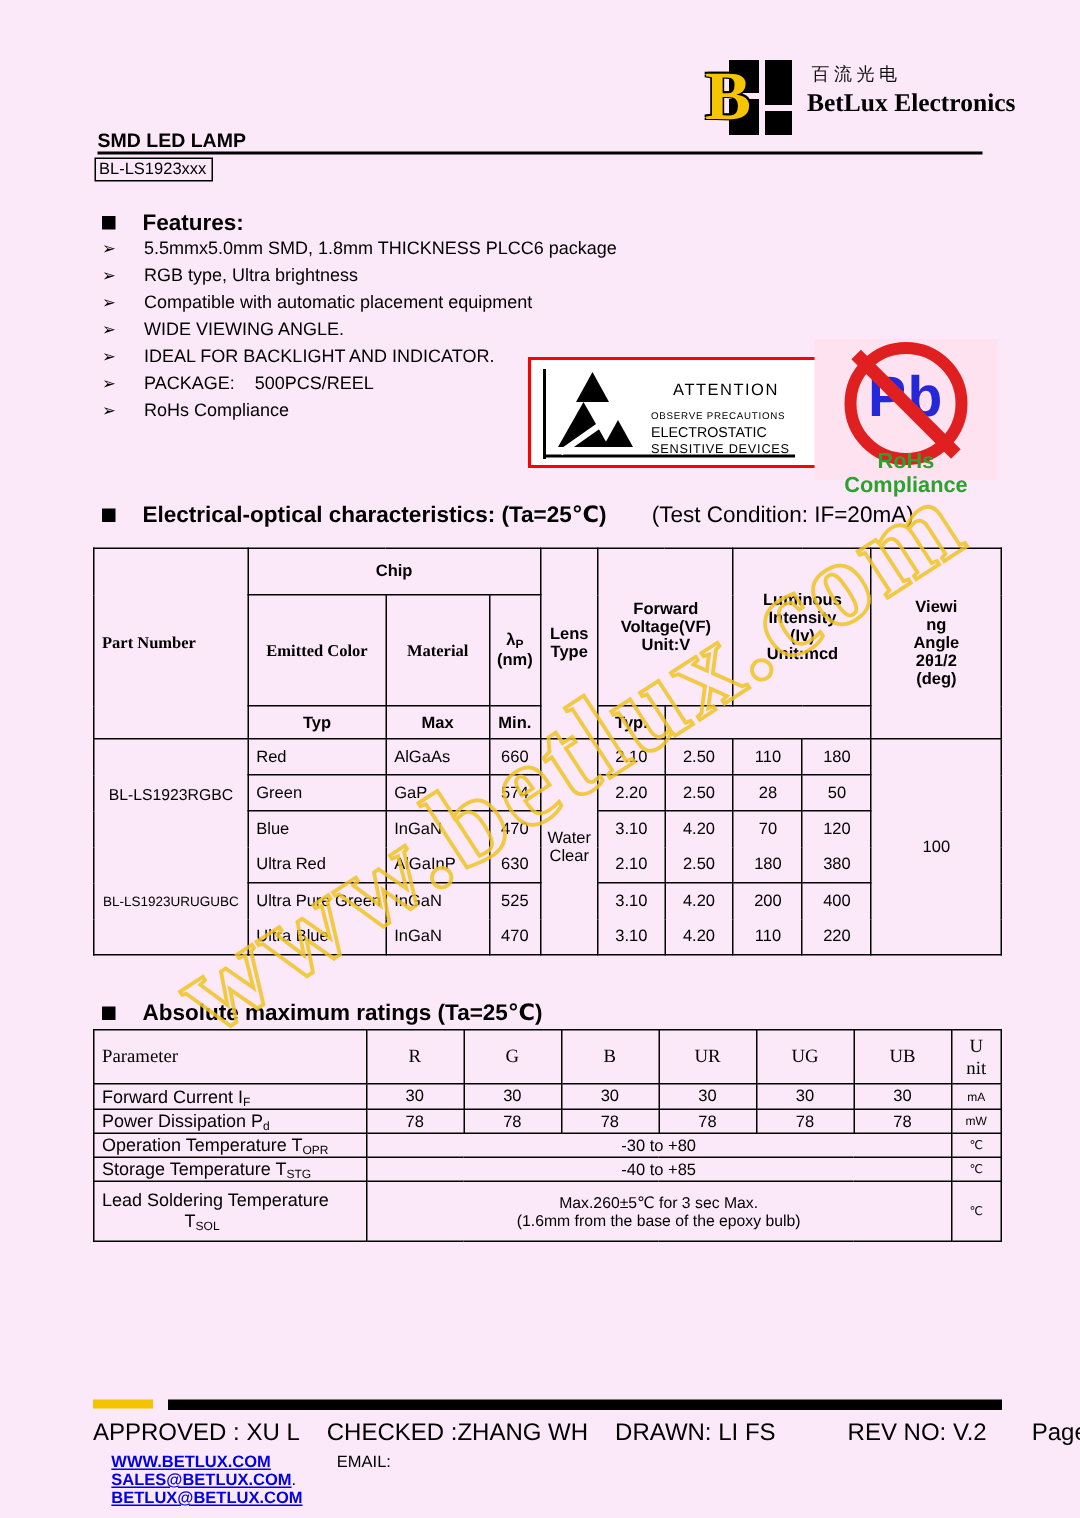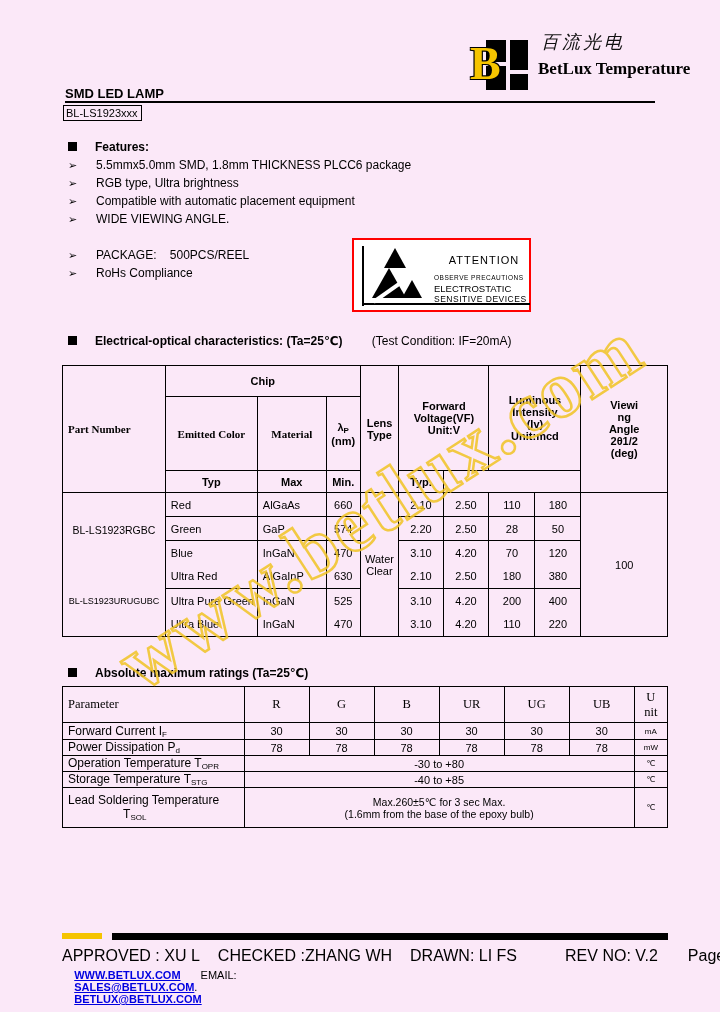--- a/index.html
+++ b/index.html
@@ -6,36 +6,36 @@
   body { background:#888; }
   .page { position:relative; width:720px; height:1012px; background:#fbe8f8; overflow:hidden;
           font-family:"Liberation Sans","DejaVu Sans",sans-serif; color:#000; }
 
   
   .logo-block { position:absolute; left:470px; top:38px; width:60px; height:56px; }
   .logo-block .blk { position:absolute; background:#000; }
   .logo-b { position:absolute; left:0px; top:0px; font-family:"Liberation Serif","DejaVu Serif",serif;
             font-weight:bold; font-size:46px; line-height:52px; color:#f6c400; z-index:3;
             text-shadow:-1px -1px 0 #000, 1px -1px 0 #000, -1px 1px 0 #000, 1px 1px 0 #000; }
-  .company-cn { position:absolute; left:541px; top:30px; font-size:18px; letter-spacing:3px; color:#111;font-style:italic; }
+  .company-cn { position:absolute; left:541px; top:41px; font-size:12px; letter-spacing:3px; color:#111; }
   .company-en { position:absolute; left:538px; top:59px; font-family:"Liberation Serif","DejaVu Serif",serif;
                 font-weight:bold; font-size:17px; color:#000; }
   .doc-type { position:absolute; left:65px; top:86px; font-weight:bold; font-size:13px; }
   .head-rule { position:absolute; left:65px; top:101px; width:590px; height:2px; background:#000; }
   .pn-box { position:absolute; left:63px; top:105px; border:1px solid #000; font-size:11px;
             padding:1px 3px 1px 2px; background:transparent; }
 
   
-  .sec-head { position:absolute; font-weight:bold; font-size:12px; }
+  .sec-head { position:absolute; font-weight:bold; font-size:15px; }
   .sq { display:inline-block; width:9px; height:9px; background:#000; margin-right:18px; }
   .feat { position:absolute; left:68px; font-size:12px; white-space:pre-wrap; }
   .feat .fb { display:inline-block; width:28px; font-size:11px; color:#000; }
 
   
-  .attention { position:absolute; left:352px; top:238px; width:179px; height:74px;
+  .attention { position:absolute; left:352px; top:238px; width:224px; height:74px;
                border:2px solid #f00; background:#fff; }
   .att-vline { position:absolute; left:8px; top:6px; width:2px; height:60px; background:#000; }
   .att-hline { position:absolute; left:8px; bottom:5px; width:168px; height:2px; background:#000; }
   .esd { position:absolute; left:18px; top:6px; width:60px; height:58px; }
   .tri1 { position:absolute; left:12px; top:2px; width:0; height:0;
           border-left:11px solid transparent; border-right:11px solid transparent; border-bottom:20px solid #000; }
   .tri2 { position:absolute; left:0px; top:22px; width:0; height:0;
           border-left:17px solid transparent; border-right:17px solid transparent; border-bottom:30px solid #000; }
   .tri3 { position:absolute; left:30px; top:34px; width:0; height:0;
           border-left:10px solid transparent; border-right:10px solid transparent; border-bottom:18px solid #000; }
@@ -100,51 +100,58 @@
 <div class="page">
 
   <div class="logo-block">
     <div class="blk" style="left:16px; top:2px;  width:20px; height:22px;"></div>
     <div class="blk" style="left:40px; top:2px;  width:18px; height:30px;"></div>
     <div class="blk" style="left:16px; top:28px; width:20px; height:24px;"></div>
     <div class="blk" style="left:40px; top:36px; width:18px; height:16px;"></div>
     <div class="logo-b">B</div>
   </div>
   <div class="company-cn">百流光电</div>
-  <div class="company-en">BetLux Temperature</div>
+  <div class="company-en">BetLux Electronics</div>
 
   <div class="doc-type">SMD LED LAMP</div>
   <div class="head-rule"></div>
   <div class="pn-box">BL-LS1923xxx</div>
 
   <div class="sec-head" style="left:68px; top:140px;">
     <span class="sq"></span><span>Features:</span>
   </div>
   <div class="feat" style="top:158px;"><span class="fb">➢</span><span>5.5mmx5.0mm SMD, 1.8mm THICKNESS PLCC6 package</span></div>
   <div class="feat" style="top:176px;"><span class="fb">➢</span><span>RGB type, Ultra brightness</span></div>
   <div class="feat" style="top:194px;"><span class="fb">➢</span><span>Compatible with automatic placement equipment</span></div>
   <div class="feat" style="top:212px;"><span class="fb">➢</span><span>WIDE VIEWING ANGLE.</span></div>
+  <div class="feat" style="top:230px;"><span class="fb">➢</span><span>IDEAL FOR BACKLIGHT AND INDICATOR.</span></div>
   <div class="feat" style="top:248px;"><span class="fb">➢</span><span>PACKAGE:    500PCS/REEL</span></div>
   <div class="feat" style="top:266px;"><span class="fb">➢</span><span>RoHs Compliance</span></div>
 
   <div class="attention">
     <div class="att-vline"></div>
     <div class="att-hline"></div>
     <div class="esd">
       <div class="tri1"></div>
       <div class="tri2"></div>
       <div class="tri3"></div>
       <div class="esd-slash"></div>
     </div>
     <div class="att-title">ATTENTION</div>
     <div class="att-l1">OBSERVE PRECAUTIONS</div>
     <div class="att-l2">ELECTROSTATIC</div>
     <div class="att-l3">SENSITIVE DEVICES</div>
   </div>
 
+  <div class="pbwrap">
+    <div class="pbtext">Pb</div>
+    <div class="pbcircle"></div>
+    <div class="pbslash"></div>
+    <div class="rohs">RoHs Compliance</div>
+  </div>
 
   <div class="sec-head" style="left:68px; top:334px;">
     <span class="sq"></span><span>Electrical-optical characteristics: (Ta=25℃)</span>
     <span style="font-weight:normal; margin-left:26px;">(Test Condition: IF=20mA)</span>
   </div>
 
   <table class="eo">
     <colgroup>
       <col style="width:17%">
         <col style="width:15.2%">
@@ -322,18 +329,18 @@
     </tr>
   </tbody>
     </table>
 
   <div class="watermark">www.betlux.com</div>
 
   <div class="fbar-y"></div>
   <div class="fbar-b"></div>
   <div class="fline1"><span>APPROVED : XU L</span><span style="margin-left:18px;">CHECKED :ZHANG WH</span><span style="margin-left:18px;">DRAWN: LI FS</span><span style="margin-left:48px;">REV NO: V.2</span><span style="margin-left:30px;">Page 1 of 4</span></div>
   <div class="fline2">
-    <span class="flink">WWW.BETLUX.COM</span><span style="margin-left:20px;">EMAIL:</span>
+    <span class="flink">WWW.BETLUX.COM</span><span style="margin-left:44px;">EMAIL:</span>
     <span class="flink">SALES@BETLUX.COM</span><span>.</span>
     <span class="flink">BETLUX@BETLUX.COM</span>
   </div>
 
 </div>
 
 </body></html>

